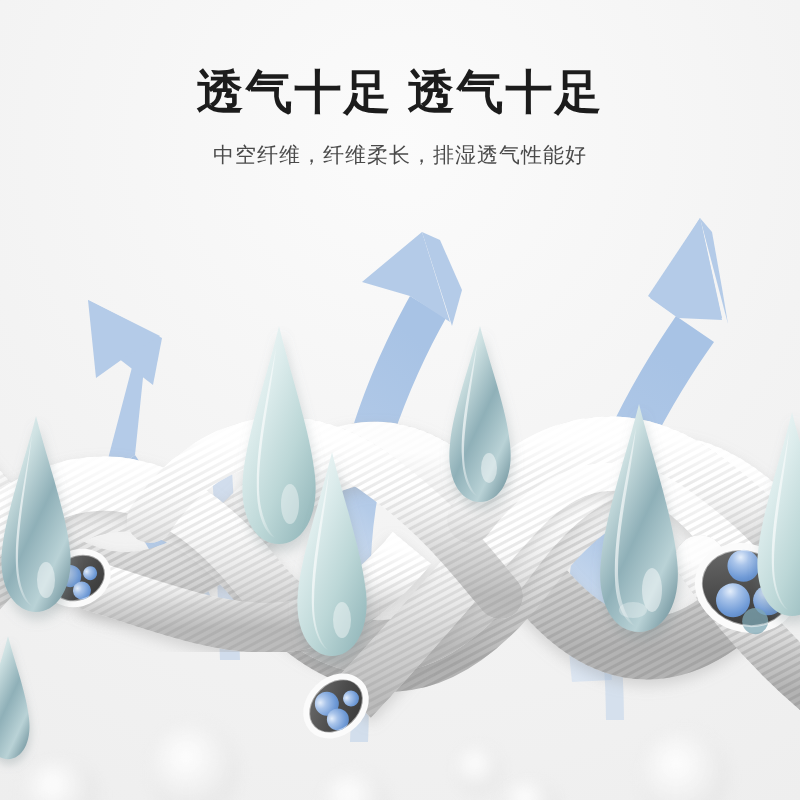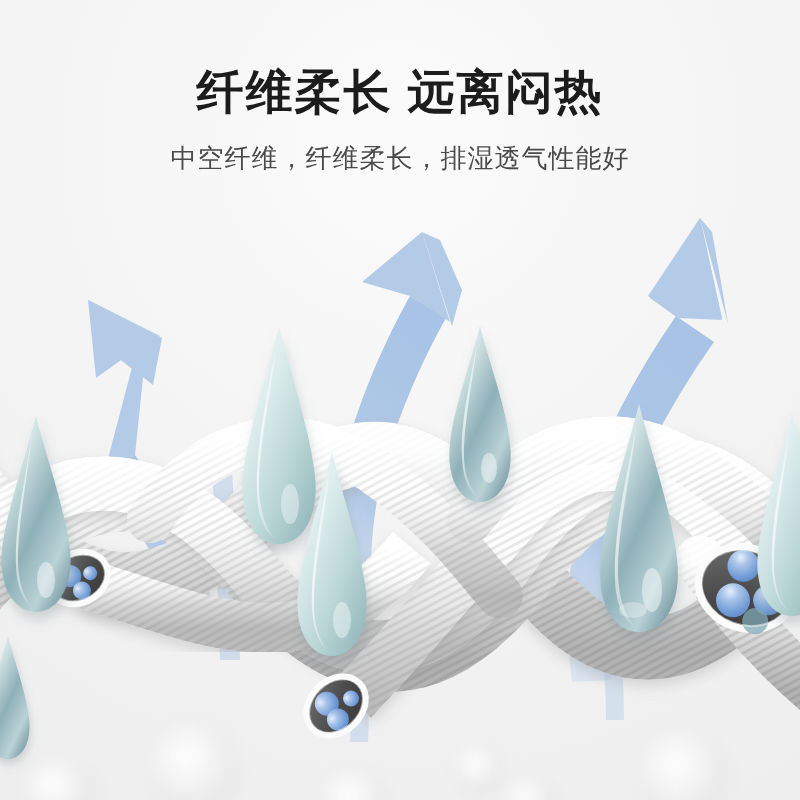--- a/index.html
+++ b/index.html
@@ -44,21 +44,21 @@
     font-size: 47px;
     letter-spacing: 2px;
     line-height: 1.18;
     color: #1c1c1c;
     font-weight: 600;
     font-family: "Liberation Sans", "DejaVu Sans", sans-serif;
   }
   .subtitle {
     margin: 0;
     padding-top: 22px;
-    font-size: 26px;
+    font-size: 21px;
     letter-spacing: 1px;
     color: #4a4a4a;
     font-weight: 400;
   }
 
   
   .scene {
     position: absolute;
     inset: 0;
   }
@@ -399,17 +399,17 @@
         <path d="M -3,20 C -11,66 -22,116 -20,156 C -19,178 -12,194 -4,198 C -14,188 -18,170 -18,152 C -18,112 -7,62 -3,20 Z" fill="url(#dropHi)"></path>
       </g>
 
       <g filter="url(#dropShadow)" transform="translate(8,636) scale(0.7)">
         <path d="M 0,0 C 9,36 27,84 30,118 C 34,152 20,176 0,176 C -20,176 -34,152 -30,118 C -27,84 -9,36 0,0 Z" fill="url(#dropBody)"></path>
       </g>
     </svg>
   </div>
 
   <div class="text-block">
-    <h1 class="title">纤维柔长 远离闷热</h1>
+    <h1 class="title">透气十足 透气十足</h1>
     <p class="subtitle">中空纤维，纤维柔长，排湿透气性能好</p>
   </div>
 
 </div>
 
 </body></html>

